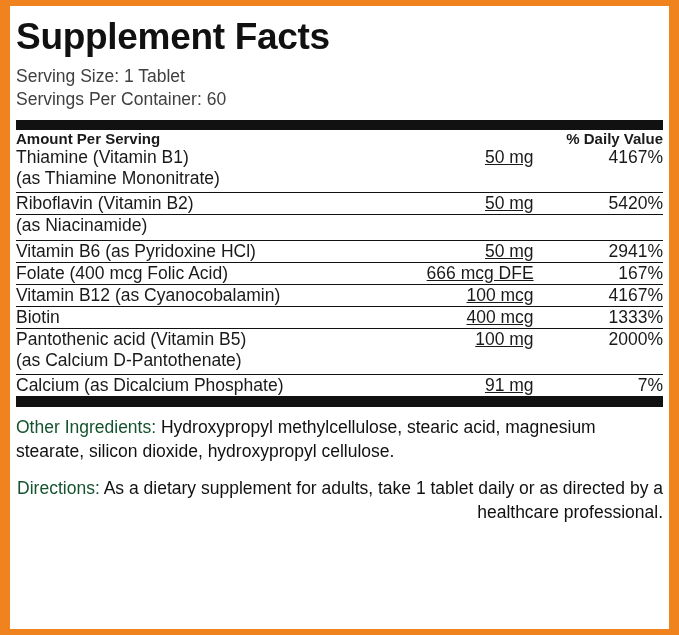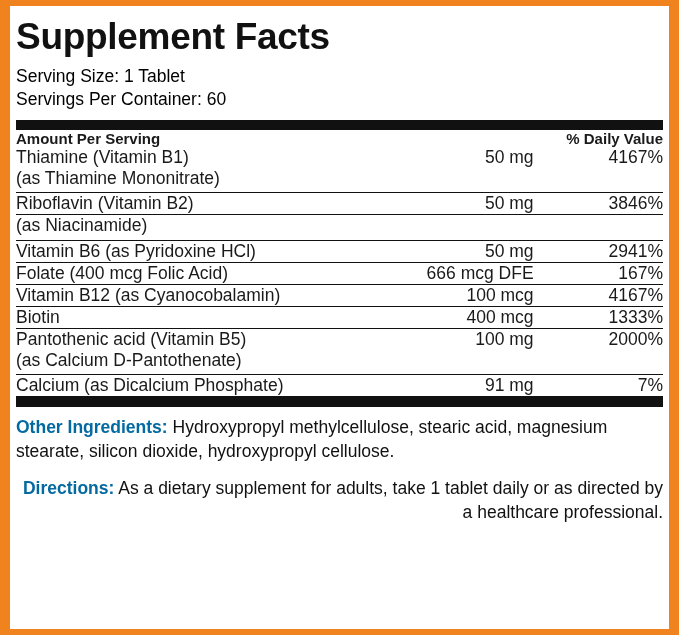--- a/index.html
+++ b/index.html
@@ -65,21 +65,21 @@
     font-size: 37px;
     font-weight: bold;
     letter-spacing: -0.3px;
     margin: 10px 0 6px 0;
     line-height: 1.15;
     color: #111;
   }
   .serving-line {
     font-size: 17.5px;
     line-height: 1.32;
-    color: #000000;
+    color: #404040;
   }
   .rule-thick {
     height: 10px;
     background: #111;
     margin-top: 9px;
   }
   .rule-bottom-thick {
     height: 10px;
     background: #111;
     margin-top: 0px;
@@ -117,35 +117,36 @@
     padding-bottom: 3.5px;
     margin-left: 16px;
   }
   .col-name {
     width: 56%;
   }
   .col-amt {
     width: 24%;
     text-align: right;
     white-space: nowrap;
+    text-decoration: underline;
   }
   .col-dv {
     width: 20%;
     text-align: right;
     white-space: nowrap;
   }
   .footnote {
     font-size: 17.5px;
     line-height: 1.34;
     margin-top: 9px;
     color: #111;
   }
   .footnote .lead {
-    color: #0369a1;
-    font-weight: bold;
+    color: #14532d;
+    font-weight: normal;
   }
   .footnote.directions {
     margin-top: 14px;
     text-align: right;
   }
 </style>
 </head>
 <body>
 
 <div class="panel">
@@ -179,21 +180,21 @@
         </tr>
         <tr class="nutrient-row sub-last">
           <td class="col-name">(as Thiamine Mononitrate)</td>
           <td class="col-amt"></td>
           <td class="col-dv"></td>
         </tr>
 
         <tr class="nutrient-row">
           <td class="col-name">Riboflavin (Vitamin B2)</td>
           <td class="col-amt">50 mg</td>
-          <td class="col-dv">3846%</td>
+          <td class="col-dv">5420%</td>
         </tr>
 
         <tr class="nutrient-row sub-last">
           <td class="col-name">(as Niacinamide)</td>
           <td class="col-amt"></td>
           <td class="col-dv"></td>
         </tr>
 
         <tr class="nutrient-row">
           <td class="col-name">Vitamin B6 (as Pyridoxine HCl)</td>

